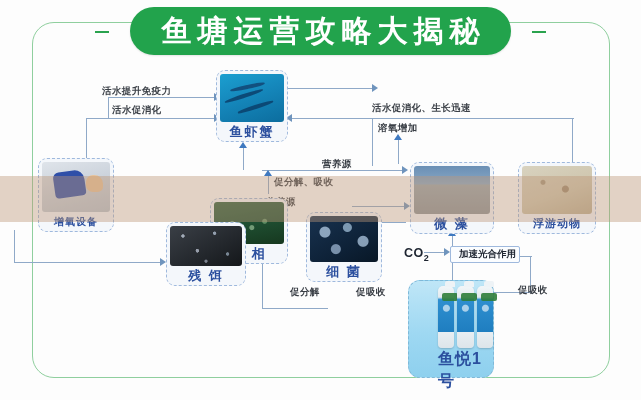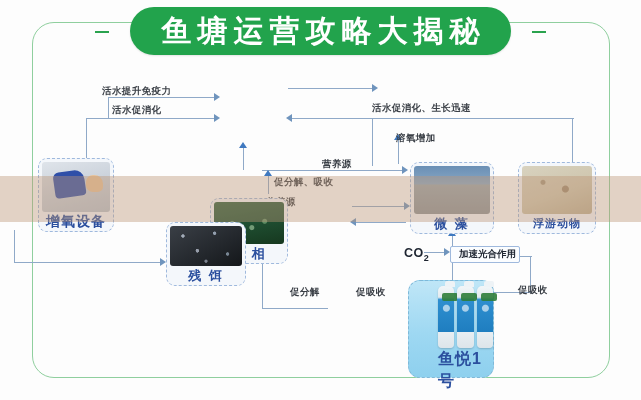--- a/index.html
+++ b/index.html
@@ -223,56 +223,68 @@
   <div class="arw r" style="left:444px;top:248px;"></div>
 
   <div class="ln lnv" style="left:452px;top:236px;height:16px;"></div>
   <div class="arw u" style="left:448px;top:230px;"></div>
 
   <div class="ln lnv" style="left:548px;top:166px;height:12px;"></div>
 
   <div class="lab" style="left:102px;top:85px;font-family:Liberation Serif, serif;">活水提升免疫力</div>
   <div class="lab" style="left:112px;top:104px;">活水促消化</div>
   <div class="lab" style="left:372px;top:102px;">活水促消化、生长迅速</div>
-  <div class="lab" style="left:396px;top:122px;margin-top:10px;">溶氧增加</div>
+  <div class="lab" style="left:378px;top:122px;">溶氧增加</div>
   <div class="lab" style="left:322px;top:158px;">营养源</div>
   <div class="lab" style="left:274px;top:176px;">促分解、吸收</div>
   <div class="lab" style="left:266px;top:196px;">营养源</div>
   <div class="lab" style="left:290px;top:286px;">促分解</div>
   <div class="lab" style="left:356px;top:286px;">促吸收</div>
   <div class="lab" style="left:518px;top:284px;">促吸收</div>
   <div class="boxlab" style="left:450px;top:246px;padding-left:8px;">加速光合作用</div>
 
   <div class="co2"><span>CO</span><sub>2</sub></div>
 
 
   <div class="node" style="left:38px;top:158px;width:76px;height:74px;">
     <div class="thumb t-person">
         <i></i>
         <u></u>
       </div>
-    <div class="cap" style="font-size:14px;letter-spacing:1px;">增氧设备</div>
-  </div>
-
+    <div class="cap" style="font-size:10px;letter-spacing:1px;">增氧设备</div>
+  </div>
+
+  <div class="node" style="left:216px;top:70px;width:72px;height:72px;">
+    <div class="thumb t-fish">
+        <i></i>
+      </div>
+    <div class="cap">鱼虾蟹</div>
+  </div>
 
   <div class="node" style="left:210px;top:150px;width:78px;height:66px;margin-top:48px;">
     <div class="thumb t-algae">
         <i></i>
       </div>
     <div class="cap">藻 相</div>
   </div>
 
   <div class="node" style="left:166px;top:222px;width:80px;height:64px;text-align:center;">
     <div class="thumb t-feed">
         <i></i>
       </div>
     <div class="cap">残 饵</div>
   </div>
 
 
+  <div class="node" style="left:306px;top:212px;width:76px;height:70px;">
+    <div class="thumb t-bact">
+        <i></i>
+      </div>
+    <div class="cap">细 菌</div>
+  </div>
 
   <div class="node" style="left:518px;top:162px;width:78px;height:72px;">
     <div class="thumb t-zoo">
         <i></i>
       </div>
     <div class="cap" style="font-size:11px;letter-spacing:1px;">浮游动物</div>
   </div>
 
   <div class="node" style="left:410px;top:162px;width:84px;height:72px;">
     <div class="thumb t-water"></div>

